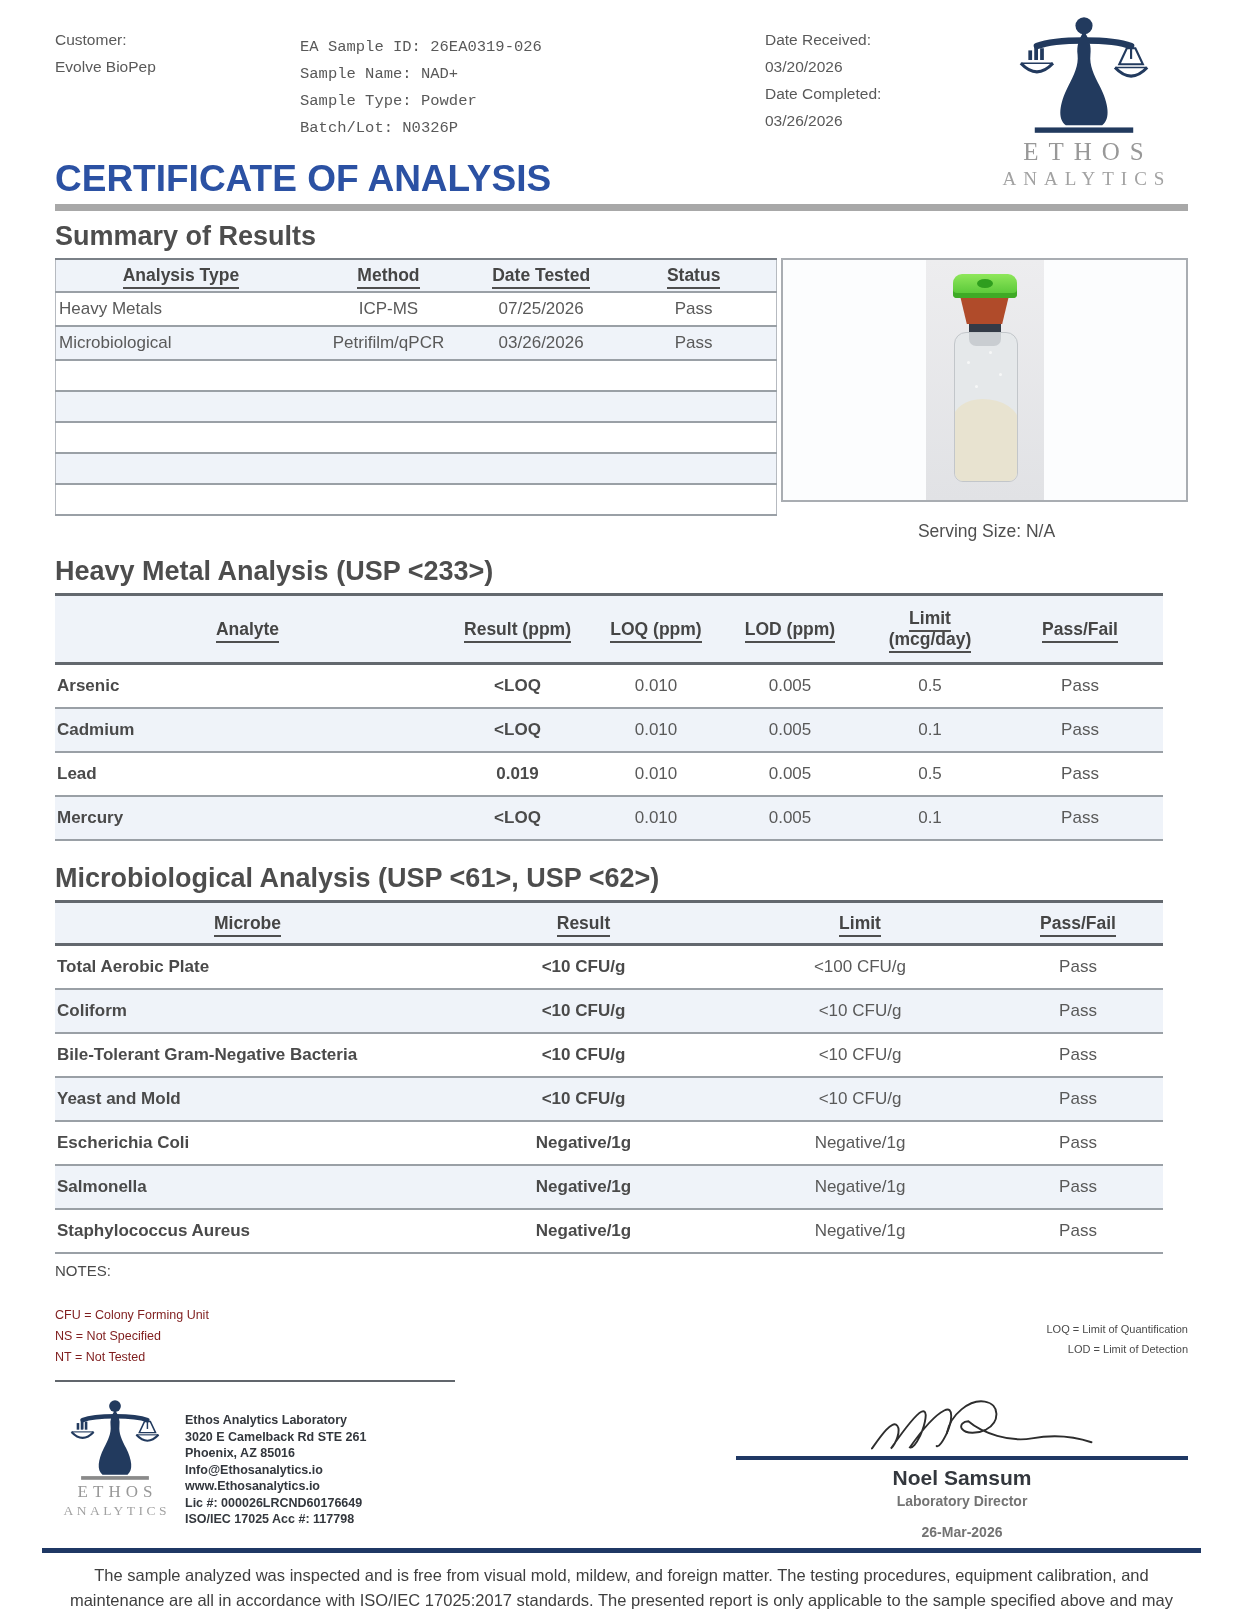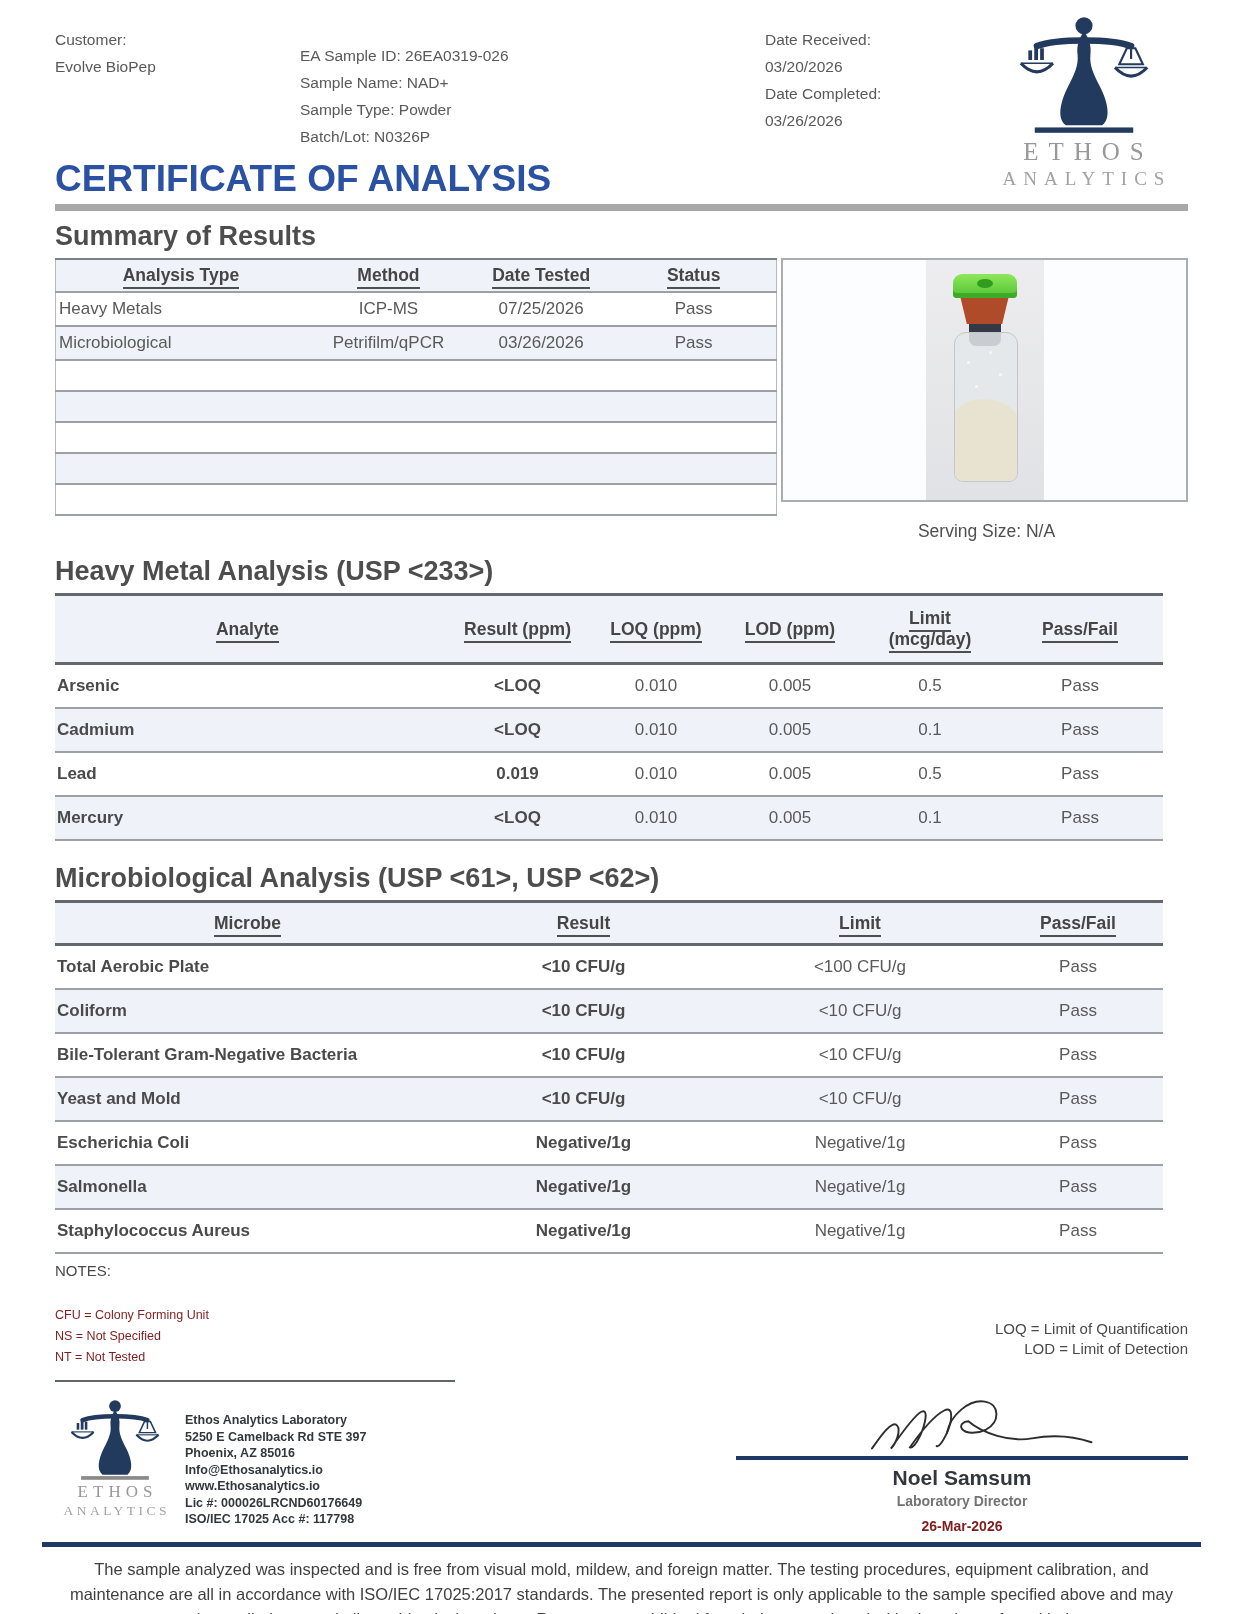--- a/index.html
+++ b/index.html
@@ -4,21 +4,21 @@
 <style>
   html,body{margin:0;padding:0;background:#ffffff;}
   .page{
     width:1243px;height:1614px;background:#ffffff;position:relative;
     font-family:"Liberation Sans",sans-serif;color:#595959;
     box-sizing:border-box;padding:26px 55px 0 55px;overflow:hidden;
   }
   
   .tophdr{position:relative;min-height:118px;}
   .col-customer{position:absolute;left:0;top:0;width:240px;}
-  .col-sample{position:absolute;left:245px;top:16px;width:460px;}
+  .col-sample{position:absolute;left:245px;top:8px;width:460px;font-family:Liberation Mono, monospace;}
   .col-dates{position:absolute;left:710px;top:0;width:260px;}
   .hline{font-size:15.5px;line-height:27px;color:#595959;}
   
   .logo-block{position:absolute;right:-8px;top:-12px;width:225px;text-align:center;}
   .logo-block svg{display:block;margin:0 auto;}
   .logo-word1{font-family:"Liberation Serif",serif;font-size:25px;letter-spacing:10px;color:#989898;margin-top:2px;text-indent:10px;}
   .logo-word2{font-family:"Liberation Serif",serif;font-size:19px;letter-spacing:7px;color:#a2a2a2;margin-top:2px;text-indent:7px;}
   
   .doc-title{font-size:37px;font-weight:bold;color:#2b51a3;margin:14px 0 4px 0;letter-spacing:0px;}
   .gray-bar{height:7px;background:#a8a8a8;margin:0 0 10px 0;}
@@ -54,36 +54,36 @@
   .hm th{height:64px;}
   .mb th{height:38px;}
   .big-table td{height:40px;color:#595959;text-align:center;border-bottom:2px solid #9aa0a6;}
   .big-table td.name{text-align:left;padding-left:2px;font-weight:bold;color:#4a4a4a;}
   .big-table td.bold{font-weight:bold;color:#4a4a4a;}
   
   .notes{font-size:15px;color:#4a4a4a;margin-top:8px;}
   .legend{display:flex;justify-content:space-between;margin-top:26px;}
   .legend .lft div{font-size:12.5px;line-height:21px;color:#7f1d1d;}
   .legend .rgt{text-align:right;margin-top:14px;}
-  .legend .rgt div{font-size:15px;line-height:20px;color:#4a4a4a;}
+  .legend .rgt div{font-size:11px;line-height:20px;color:#4a4a4a;}
   .notes-divider{width:400px;height:2px;background:#61666c;margin-top:12px;}
   
   .footer{display:flex;margin-top:16px;}
   .flogo{width:120px;text-align:center;}
   .flogo svg{display:block;margin:0 auto;}
   .flogo .logo-word1{font-size:17px;letter-spacing:5px;text-indent:5px;margin-top:0;}
   .flogo .logo-word2{font-size:13.5px;letter-spacing:3.5px;text-indent:3.5px;margin-top:1px;}
   .labinfo{margin-left:10px;margin-top:14px;}
   .labinfo div{font-size:12.5px;font-weight:bold;line-height:16.5px;color:#33373d;}
   .sigblock{margin-left:auto;width:452px;text-align:center;margin-top:-4px;}
   .sigblock svg{display:block;margin:0 auto -4px auto;}
   .sig-line{height:4px;background:#1f3864;}
   .sig-name{font-size:21px;font-weight:bold;color:#33373d;margin-top:6px;}
   .sig-title{font-size:14px;font-weight:bold;color:#737373;margin-top:3px;}
-  .sig-date{font-size:14px;font-weight:bold;color:#7f1d1d;margin-top:9px;}
+  .sig-date{font-size:14px;font-weight:bold;color:#737373;margin-top:15px;}
   .navy-rule{height:5px;background:#1f3864;margin:8px -13px 0 -13px;}
   .disclaimer{width:1125px;margin:10px auto 0 auto;text-align:center;font-size:16.5px;line-height:1.53;color:#3f3f3f;}
 </style>
 </head>
 <body>
 
 <div class="page">
 
   <div class="tophdr">
     <div class="col-customer">
@@ -346,21 +346,21 @@
             <line x1="99" y1="50" x2="129" y2="50" stroke-width="1.5"></line>
             <rect x="24" y="106" width="92" height="5" fill="#8a8a8a" stroke="none"></rect>
           </g>
         </svg>
       </span>
       <div class="logo-word1">ETHOS</div>
       <div class="logo-word2">ANALYTICS</div>
     </div>
     <div class="labinfo">
       <div>Ethos Analytics Laboratory</div>
-      <div>5250 E Camelback Rd STE 397</div>
+      <div>3020 E Camelback Rd STE 261</div>
       <div>Phoenix, AZ 85016</div>
       <div>Info@Ethosanalytics.io</div>
       <div>www.Ethosanalytics.io</div>
       <div>Lic #: 000026LRCND60176649</div>
       <div>ISO/IEC 17025 Acc #: 117798</div>
     </div>
     <div class="sigblock">
       <span>
         <svg width="400" height="66" viewBox="0 0 440 104">
           <g fill="none" stroke="#2d2d2d" stroke-width="3" stroke-linecap="round">

